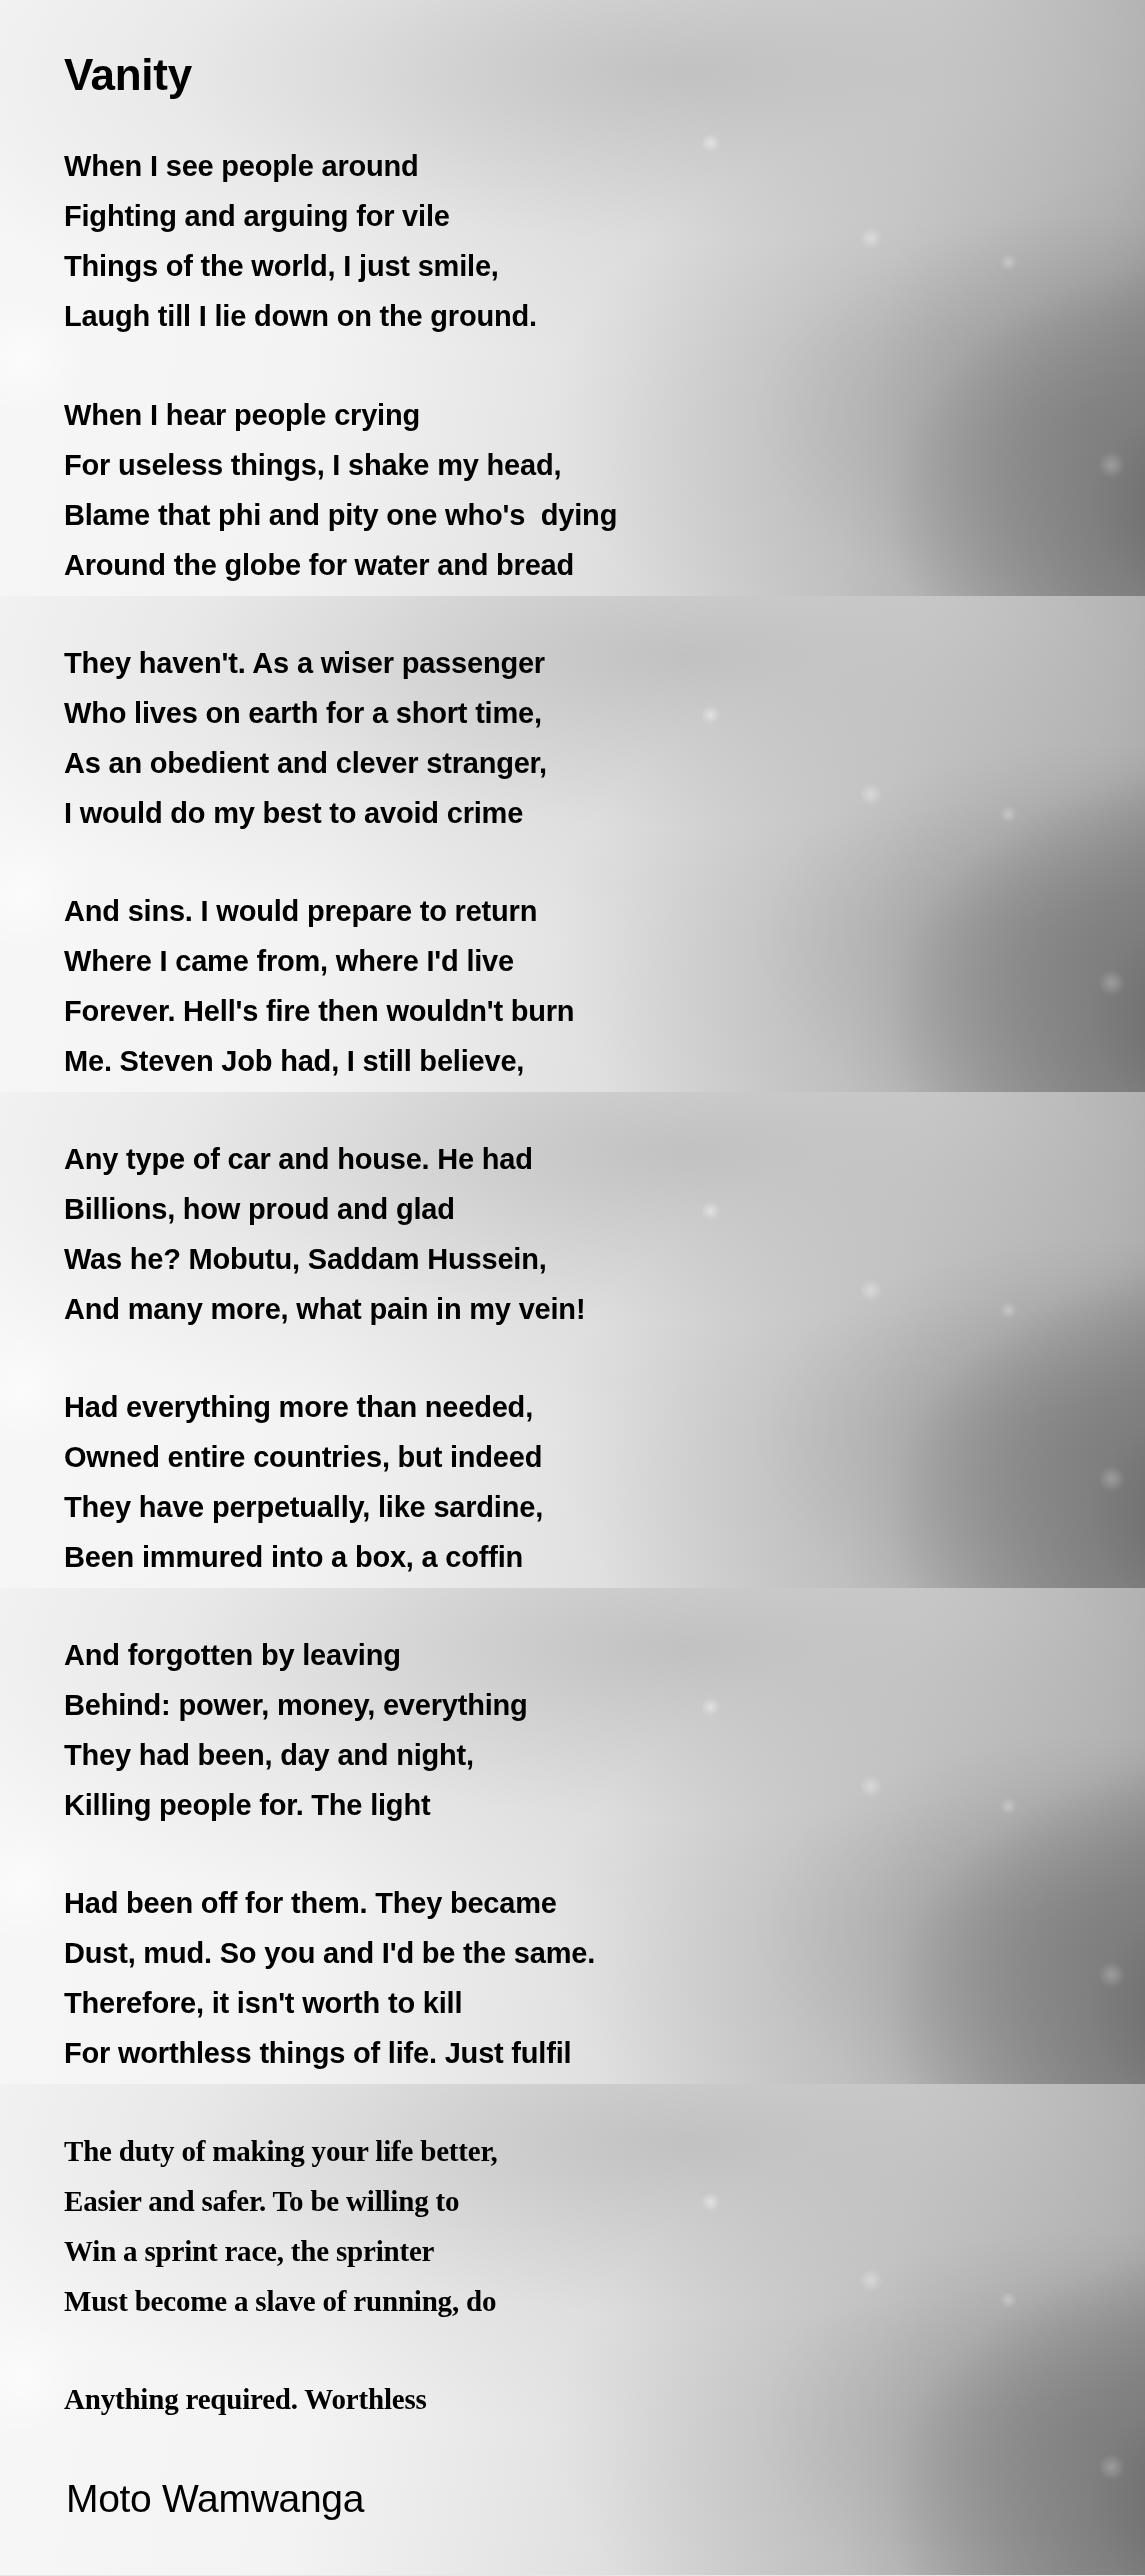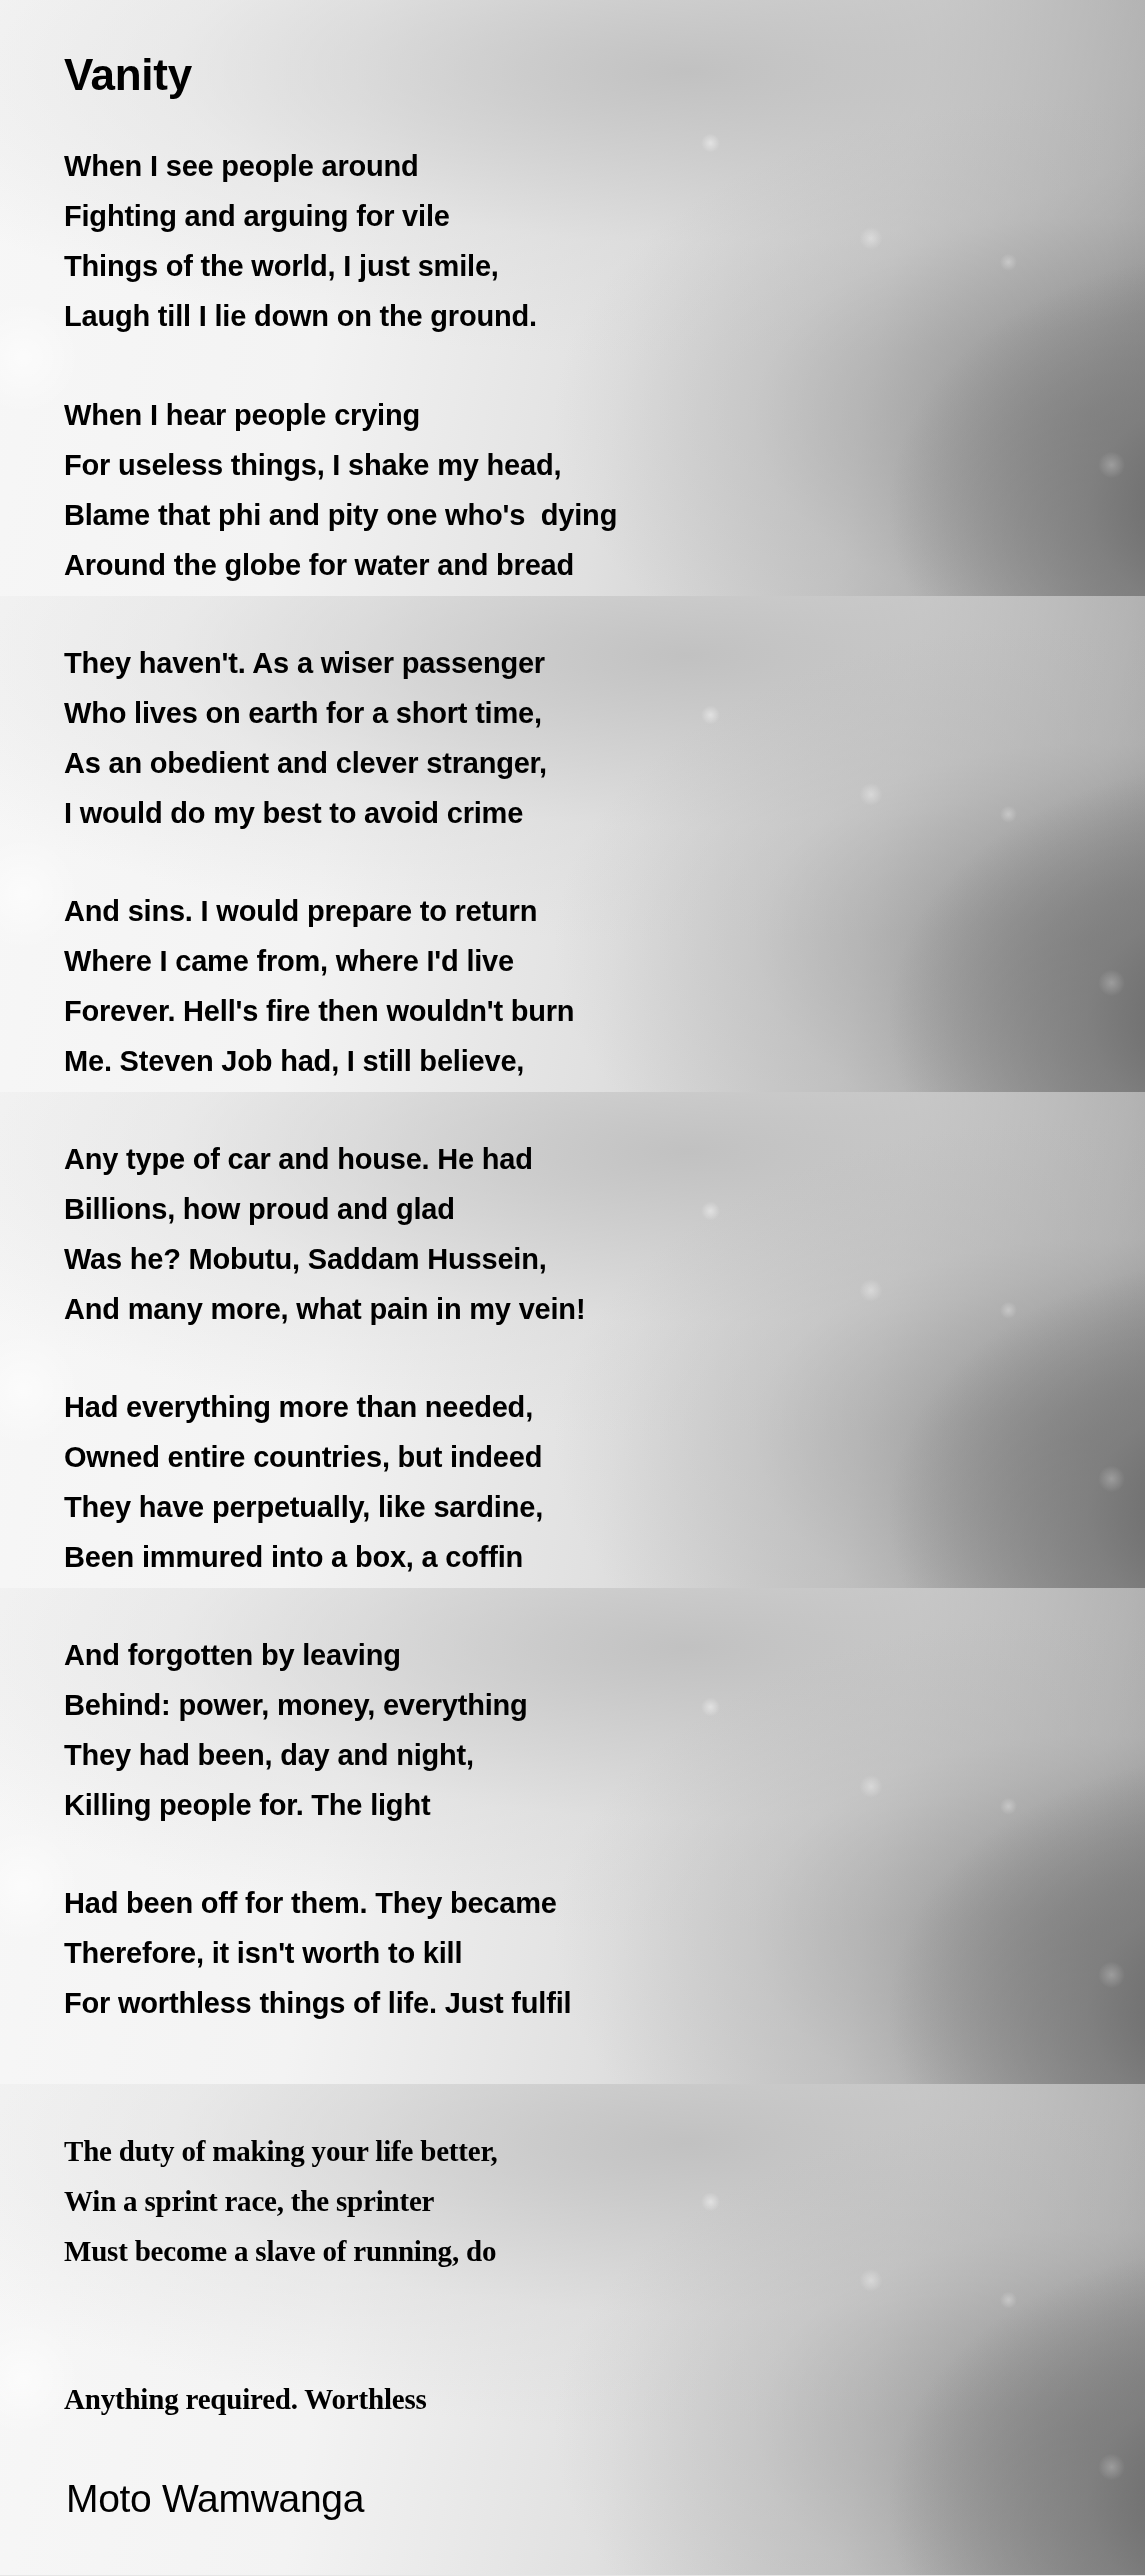--- a/index.html
+++ b/index.html
@@ -130,28 +130,30 @@
 
   <section class="panel p4">
     <ul class="stanza" style="top:42px">
       <li class="line">And forgotten by leaving</li>
       <li class="line">Behind: power, money, everything</li>
       <li class="line">They had been, day and night,</li>
       <li class="line">Killing people for. The light</li>
     </ul>
     <ul class="stanza" style="top:290px">
       <li class="line">Had been off for them. They became</li>
+      <li class="line">Dust, mud. So you and I'd be the same.</li>
       <li class="line">Therefore, it isn't worth to kill</li>
       <li class="line">For worthless things of life. Just fulfil</li>
     </ul>
   </section>
 
   <section class="panel p5">
     <ul class="stanza" style="top:42px">
       <li class="line">The duty of making your life better,</li>
+      <li class="line">Easier and safer. To be willing to</li>
       <li class="line">Win a sprint race, the sprinter</li>
       <li class="line">Must become a slave of running, do</li>
     </ul>
     <ul class="stanza" style="top:290px">
       <li class="line">Anything required. Worthless</li>
     </ul>
   </section>
 
   <div class="author">Moto Wamwanga</div>
 </div>

